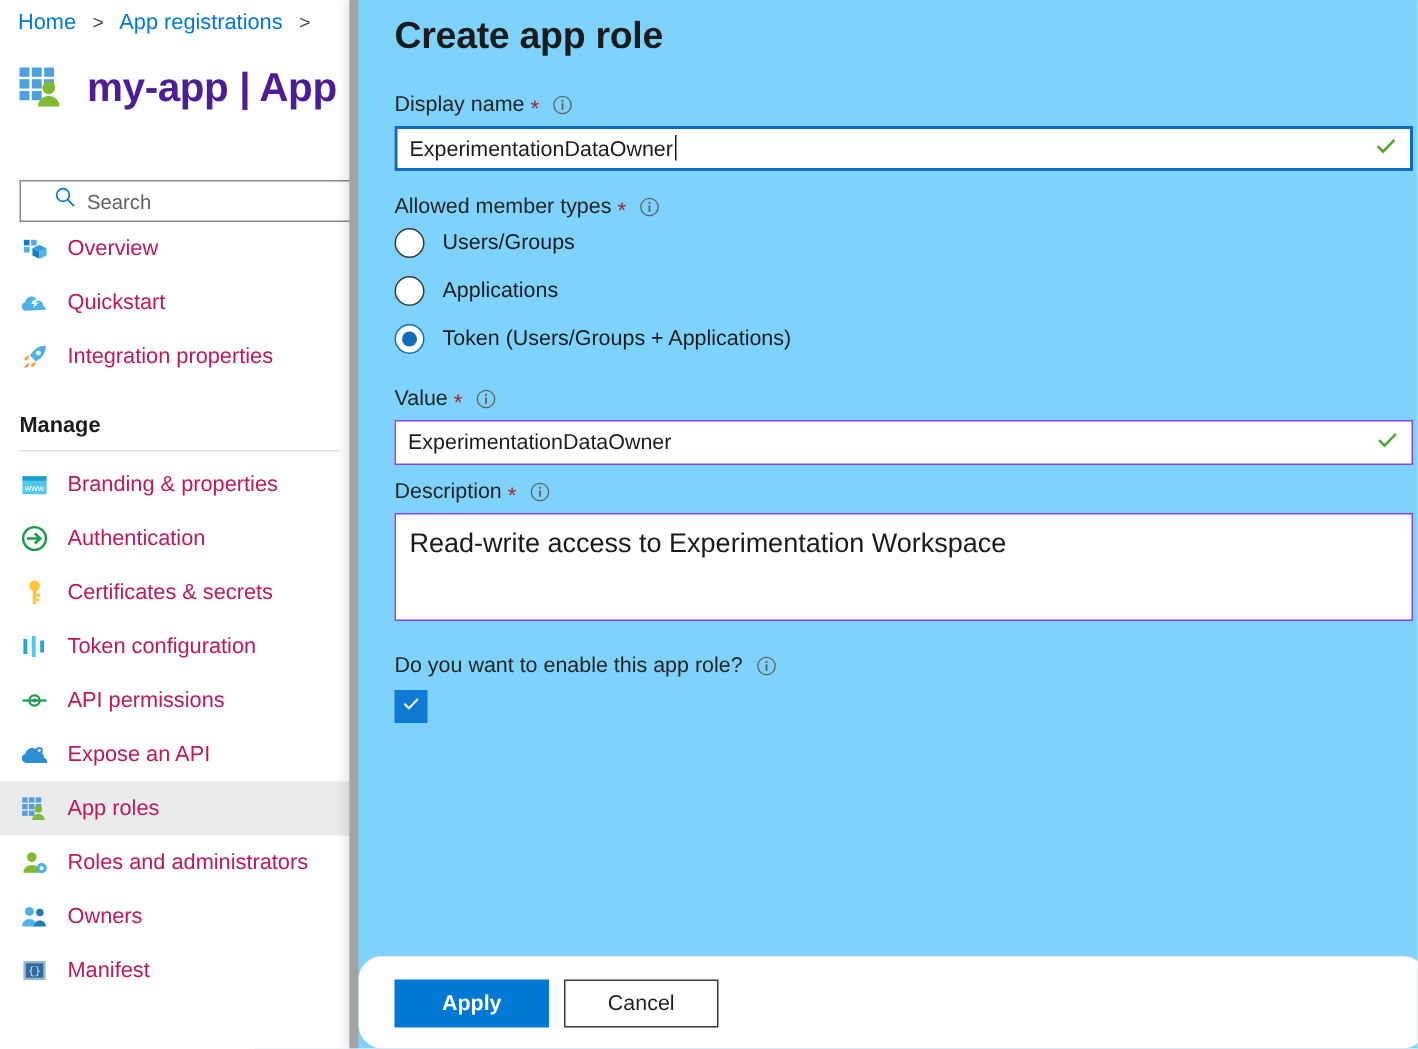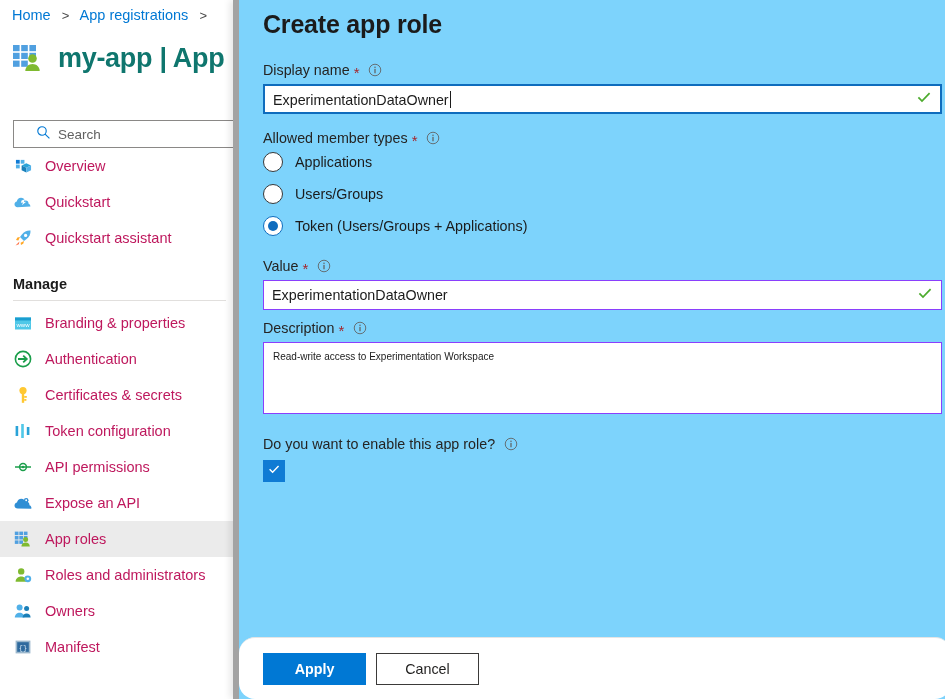--- a/index.html
+++ b/index.html
@@ -51,21 +51,21 @@
   }
   .approle-logo {
     width: 32px; height: 32px;
     position: relative;
     flex: none;
   }
   .page-title {
     margin-left: 14px;
     font-size: 27px;
     font-weight: 600;
-    color: #0f766e;
+    color: #4c1d95;
     letter-spacing: -0.3px;
   }
 
   .search-box {
     position: absolute;
     left: 13px; top: 120px;
     width: 222px; height: 28px;
     border: 1px solid #8a8886;
     background: #fff;
     display: flex;
@@ -257,21 +257,21 @@
 
   .ta-box {
     margin-top: 6px;
     width: 679px;
     height: 72px;
     border: 1px solid #8a3ffc;
     background: #fff;
     padding: 7px 9px;
   }
   .ta-text {
-    font-size: 10px;
+    font-size: 18px;
     color: #1b1b1b;
     line-height: 1.35;
   }
 
   .chk {
     margin-top: 8px;
     width: 22px; height: 22px;
     background: #0f7bd4;
     display: flex;
     align-items: center;
@@ -387,21 +387,21 @@
       <div class="nav-item">
         <span class="nav-ico">
           <svg width="18" height="18" viewBox="0 0 18 18">
             <path d="M16.5 1.5c-3.4-.3-6.4 1.2-8.6 3.9L6 8l4 4 2.6-1.9c2.7-2.2 4.2-5.2 3.9-8.6z" fill="#50b0e8"></path>
             <circle cx="11.6" cy="6.4" r="1.6" fill="#ffffff"></circle>
             <path d="M6 8L3.4 8.6 2 11l2.3.4z" fill="#ffa726"></path>
             <path d="M10 12l-.6 2.6L7 16l-.4-2.3z" fill="#ffa726"></path>
             <path d="M5.4 12.6L1.6 16.4l3.2-1.1z" fill="#ff7043"></path>
           </svg>
         </span>
-        <span class="nav-label">Quickstart assistant</span>
+        <span class="nav-label">Integration properties</span>
       </div>
 
       <div class="nav-group">
         <span class="nav-group-label">Manage</span>
       </div>
       <div class="nav-sep"></div>
 
       <div class="nav-item">
         <span class="nav-ico">
           <svg width="18" height="15" viewBox="0 0 18 15">
@@ -567,25 +567,25 @@
           <svg width="14" height="14" viewBox="0 0 16 16">
             <circle cx="8" cy="8" r="6.6" fill="none" stroke="#616161" stroke-width="1"></circle>
             <circle cx="8" cy="4.9" r="0.85" fill="#616161"></circle>
             <rect x="7.3" y="6.7" width="1.4" height="5" fill="#616161"></rect>
           </svg>
         </span>
       </div>
 
       <div class="radio-row">
         <span class="radio"></span>
-        <span class="radio-label">Applications</span>
+        <span class="radio-label">Users/Groups</span>
       </div>
       <div class="radio-row">
         <span class="radio"></span>
-        <span class="radio-label">Users/Groups</span>
+        <span class="radio-label">Applications</span>
       </div>
       <div class="radio-row">
         <span class="radio on"></span>
         <span class="radio-label">Token (Users/Groups + Applications)</span>
       </div>
 
       <div class="sp-16"></div>
 
       <div class="field-label">
         <span>Value</span>

